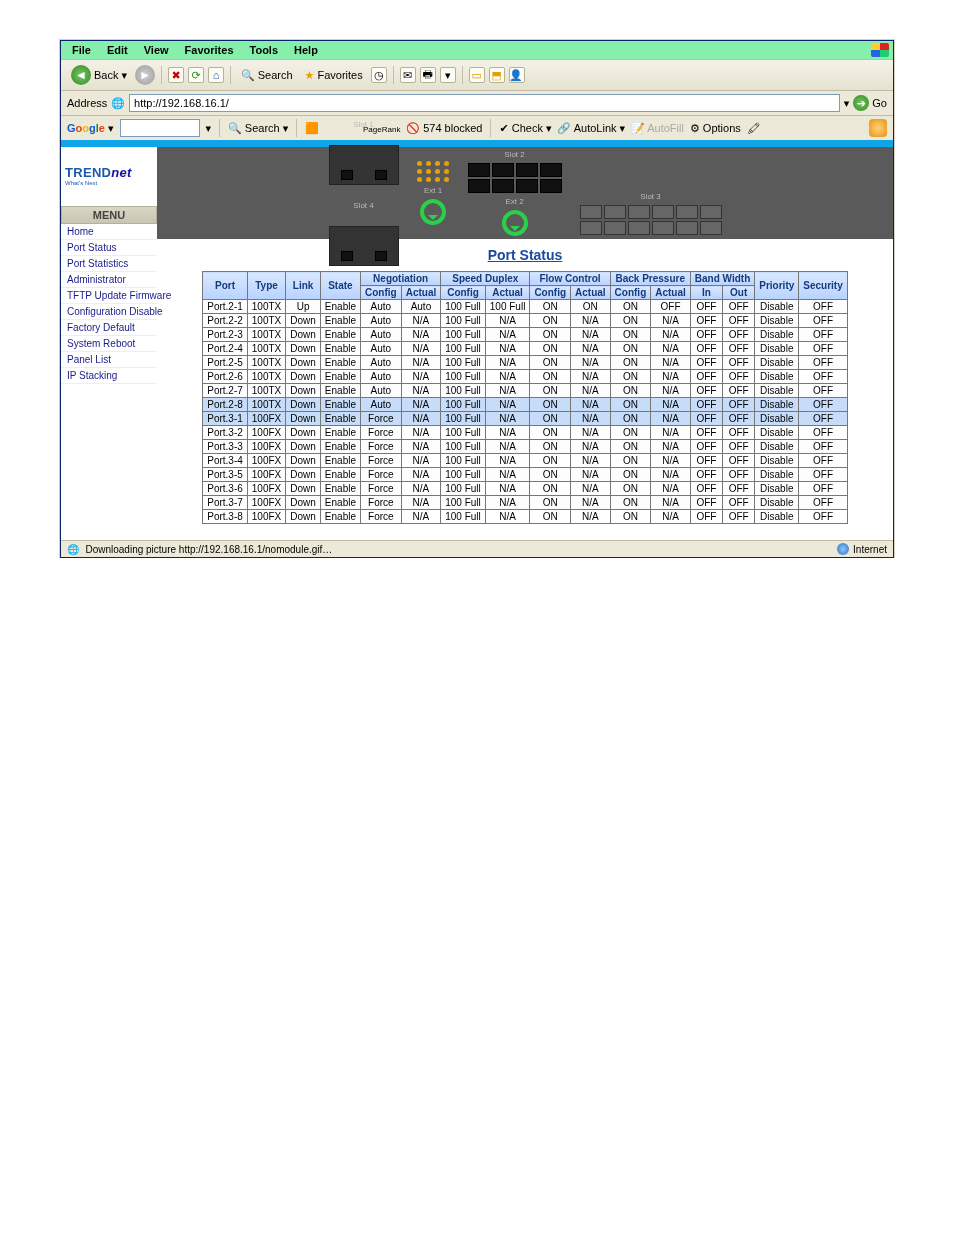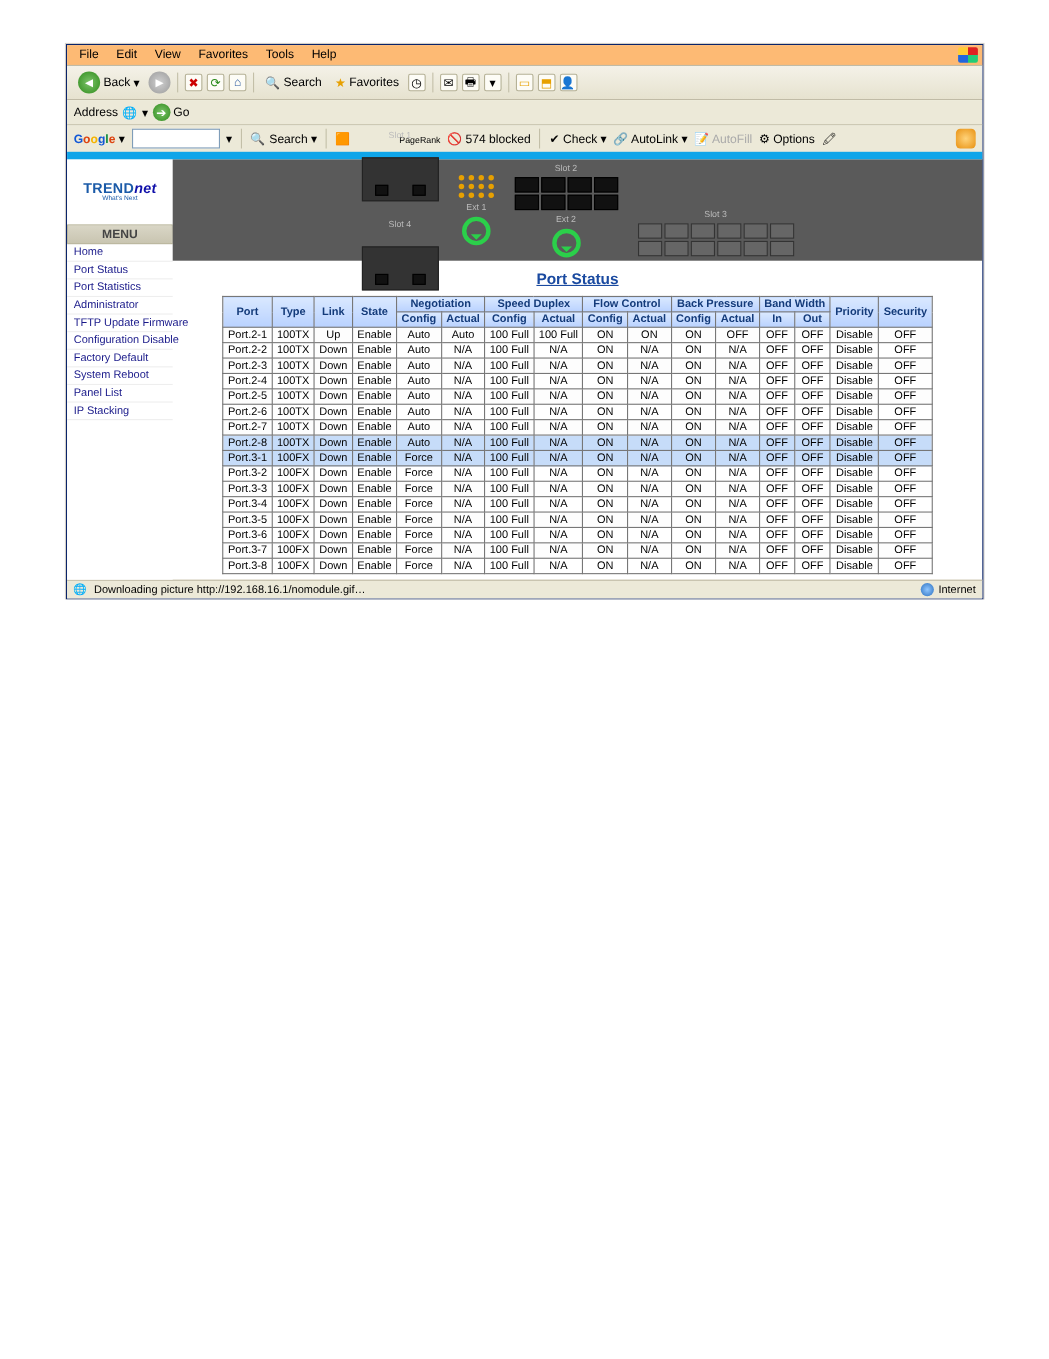--- a/index.html
+++ b/index.html
@@ -4,21 +4,21 @@
 <style>
   * { box-sizing: border-box; }
   body { margin: 0; font-family: Tahoma, Arial, sans-serif; font-size: 11px; background: #fff; color: #000; }
   .window { width: 834px; margin: 40px auto 0 auto; border: 1px solid #0a246a; background: #fff; box-shadow: 0 0 0 1px #d4d0c8; }
   .titlebar { display: flex; align-items: center; background: linear-gradient(to bottom,#3b78d7,#1c4ba0); color: #fff; height: 20px; padding: 0 2px; font-size: 11px; }
   .titlebar .ie-icon { width: 14px; height: 14px; margin-right: 4px; background: radial-gradient(circle,#6cf 40%,#06c 70%); border-radius: 2px; }
   .titlebar .title { flex: 1; }
   .winbtns { display: flex; gap: 2px; }
   .winbtn { width: 18px; height: 16px; background: linear-gradient(to bottom,#c7ddff,#5a8ee0); border: 1px solid #2b5aa0; border-radius: 2px; color: #fff; font-size: 10px; line-height: 12px; text-align: center; }
   .winbtn.close { background: linear-gradient(to bottom,#f6a,#c12); }
-  .menubar { display: flex; gap: 10px; padding: 2px 8px; background: #fdba74; border-bottom: 1px solid #c0bba6; font-size: 11px; position: relative; }
+  .menubar { display: flex; gap: 10px; padding: 2px 8px; background: #86efac; border-bottom: 1px solid #c0bba6; font-size: 11px; position: relative; font-weight: bold; }
   .menubar .item { padding: 1px 3px; }
   .flag { position: absolute; right: 4px; top: 2px; width: 18px; height: 14px; background: conic-gradient(#d22 0 90deg,#2c7 90deg 180deg,#26d 180deg 270deg,#fc3 270deg 360deg); border-radius: 2px; }
   .toolbar { display: flex; align-items: center; gap: 4px; padding: 3px 6px; background: linear-gradient(to bottom,#f4f2e8,#e6e2cf); border-bottom: 1px solid #c0bba6; font-size: 11px; }
   .toolbar .tbtn { display: inline-flex; align-items: center; gap: 3px; padding: 2px 4px; }
   .circle { width: 20px; height: 20px; border-radius: 50%; display: inline-flex; align-items: center; justify-content: center; color: #fff; font-size: 12px; }
   .back { background: radial-gradient(circle,#7dc46a,#2d8a1a); }
   .fwd  { background: radial-gradient(circle,#d0d0d0,#9a9a9a); }
   .sq   { width: 16px; height: 16px; display: inline-flex; align-items: center; justify-content: center; border: 1px solid #b5b196; border-radius: 2px; background: #fdfcf6; }
   .red  { color: #c00; }
   .grn  { color: #2a8a1a; }
@@ -28,40 +28,40 @@
   .addr { display: flex; align-items: center; gap: 4px; padding: 3px 6px; background: #ece9d8; border-bottom: 1px solid #c0bba6; }
   .addr input { flex: 1; height: 18px; font-size: 11px; padding: 0 4px; border: 1px solid #7f9db9; background: #fff; }
   .go-btn { display: inline-flex; align-items: center; gap: 3px; }
   .go-circle { width: 16px; height: 16px; border-radius: 50%; background: radial-gradient(circle,#7dc46a,#2d8a1a); color: #fff; font-size: 11px; display: flex; align-items: center; justify-content: center; }
   .gbar { display: flex; align-items: center; gap: 6px; padding: 3px 6px; background: #ece9d8; border-bottom: 7px solid #0ea5e9; }
   .gbar .glogo b:nth-child(1){color:#1258d6}.gbar .glogo b:nth-child(2){color:#d41}.gbar .glogo b:nth-child(3){color:#f5b400}.gbar .glogo b:nth-child(4){color:#1258d6}.gbar .glogo b:nth-child(5){color:#0b8a3a}.gbar .glogo b:nth-child(6){color:#d41}
   .gbar input { width: 80px; height: 18px; border: 1px solid #7f9db9; }
   .gbar .right-icon { margin-left: auto; width: 18px; height: 18px; border-radius: 4px; background: radial-gradient(circle,#ffd37a,#e89010); }
   .content { display: flex; }
   .left { width: 96px; background: #fff; }
-  .brand { padding: 18px 4px 16px; text-align: center; border-bottom: 0; }
+  .brand { padding: 18px 4px 16px; text-align: left; border-bottom: 0; }
   .brand .logo { font-weight: bold; font-size: 13px; color: #1a5aa8; letter-spacing: .3px; }
   .brand .logo i { color: #11a; font-style: italic; }
   .brand .sub { font-size: 6px; color: #1a5aa8; }
   .menuhdr { background: linear-gradient(to bottom,#d9d6c6,#c9c5b1); text-align: center; font-weight: bold; color: #444; padding: 2px 0; border: 1px solid #b5b196; margin-top: 4px; }
   .navitem { padding: 2px 6px; font-size: 10px; color: #1a1a8a; border-bottom: 1px solid #eee; cursor: pointer; white-space: nowrap; }
   .right { flex: 1; }
   .device { background: #5a5a5a; height: 92px; display: flex; align-items: center; justify-content: center; gap: 18px; color: #bbb; font-size: 8px; position: relative; }
   .slot1blk,.slot4blk { width: 70px; height: 40px; background: #333; border: 1px solid #222; position: relative; display:flex; align-items:flex-end; justify-content:space-around; padding-bottom:4px;}
   .portnum { width: 12px; height: 10px; background: #111; border: 1px solid #000; }
   .leds { display: grid; grid-template-columns: repeat(4,6px); gap: 3px; }
   .leds span { width: 5px; height: 5px; background: #e7a000; border-radius: 50%; }
   .slot2blk { display: grid; grid-template-columns: repeat(4,22px); grid-template-rows: repeat(2,14px); gap: 2px; }
   .slot2blk .p { background: #111; border: 1px solid #000; }
   .slot3blk { display: grid; grid-template-columns: repeat(6,22px); grid-template-rows: repeat(2,14px); gap: 2px; }
   .slot3blk .p { background: #666; border: 1px solid #333; }
   .ring { width: 26px; height: 26px; border: 4px solid #2bd04a; border-radius: 50%; position: relative; }
   .ring::after { content:""; position:absolute; bottom:-4px; left:50%; transform:translateX(-50%); border:5px solid transparent; border-top-color:#2bd04a;}
   .section-title { text-align: center; font-weight: bold; font-size: 14px; color: #1a4aa0; text-decoration: underline; margin: 8px 0; }
-  table.ps { border-collapse: collapse; margin: 0 auto 5px; font-size: 10px; }
+  table.ps { border-collapse: collapse; margin: 0 auto 16px; font-size: 10px; }
   table.ps th, table.ps td { border: 1px solid #777; padding: 1px 4px; text-align: center; white-space: nowrap; }
   table.ps th { background: linear-gradient(to bottom,#d9e8ff,#b9d2ff); color: #143b7a; font-weight: bold; }
   table.ps tbody tr:nth-child(odd) td { background: #fdfdfd; }
   table.ps tbody tr.hl td { background: #c6dcf9; }
   .statusbar { display: flex; align-items: center; gap: 6px; background: #ece9d8; border-top: 1px solid #c0bba6; padding: 2px 6px; font-size: 10px; }
   .statusbar .zone { margin-left: auto; display: flex; align-items: center; gap: 4px; }
   .zicon { width: 12px; height: 12px; border-radius: 50%; background: radial-gradient(circle,#8fc6ff,#2a6fbf); }
 </style>
 </head>
 <body>
@@ -102,20 +102,21 @@
     <span class="sq">▾</span>
     <span class="sep"></span>
     <span class="sq org">▭</span>
     <span class="sq org">⬒</span>
     <span class="sq grn">👤</span>
   </div>
 
   <div class="addr">
     <span>Address</span>
     <span>🌐</span>
+    <input value="http://192.168.16.1/" style="">
     <span>▾</span>
     <span class="go-btn">
         <span class="go-circle">➔</span>
         <span>Go</span>
       </span>
   </div>
 
   <div class="gbar">
     <span class="glogo"><b>G</b><b>o</b><b>o</b><b>g</b><b>l</b><b>e</b> ▾</span>
     <input style="">

